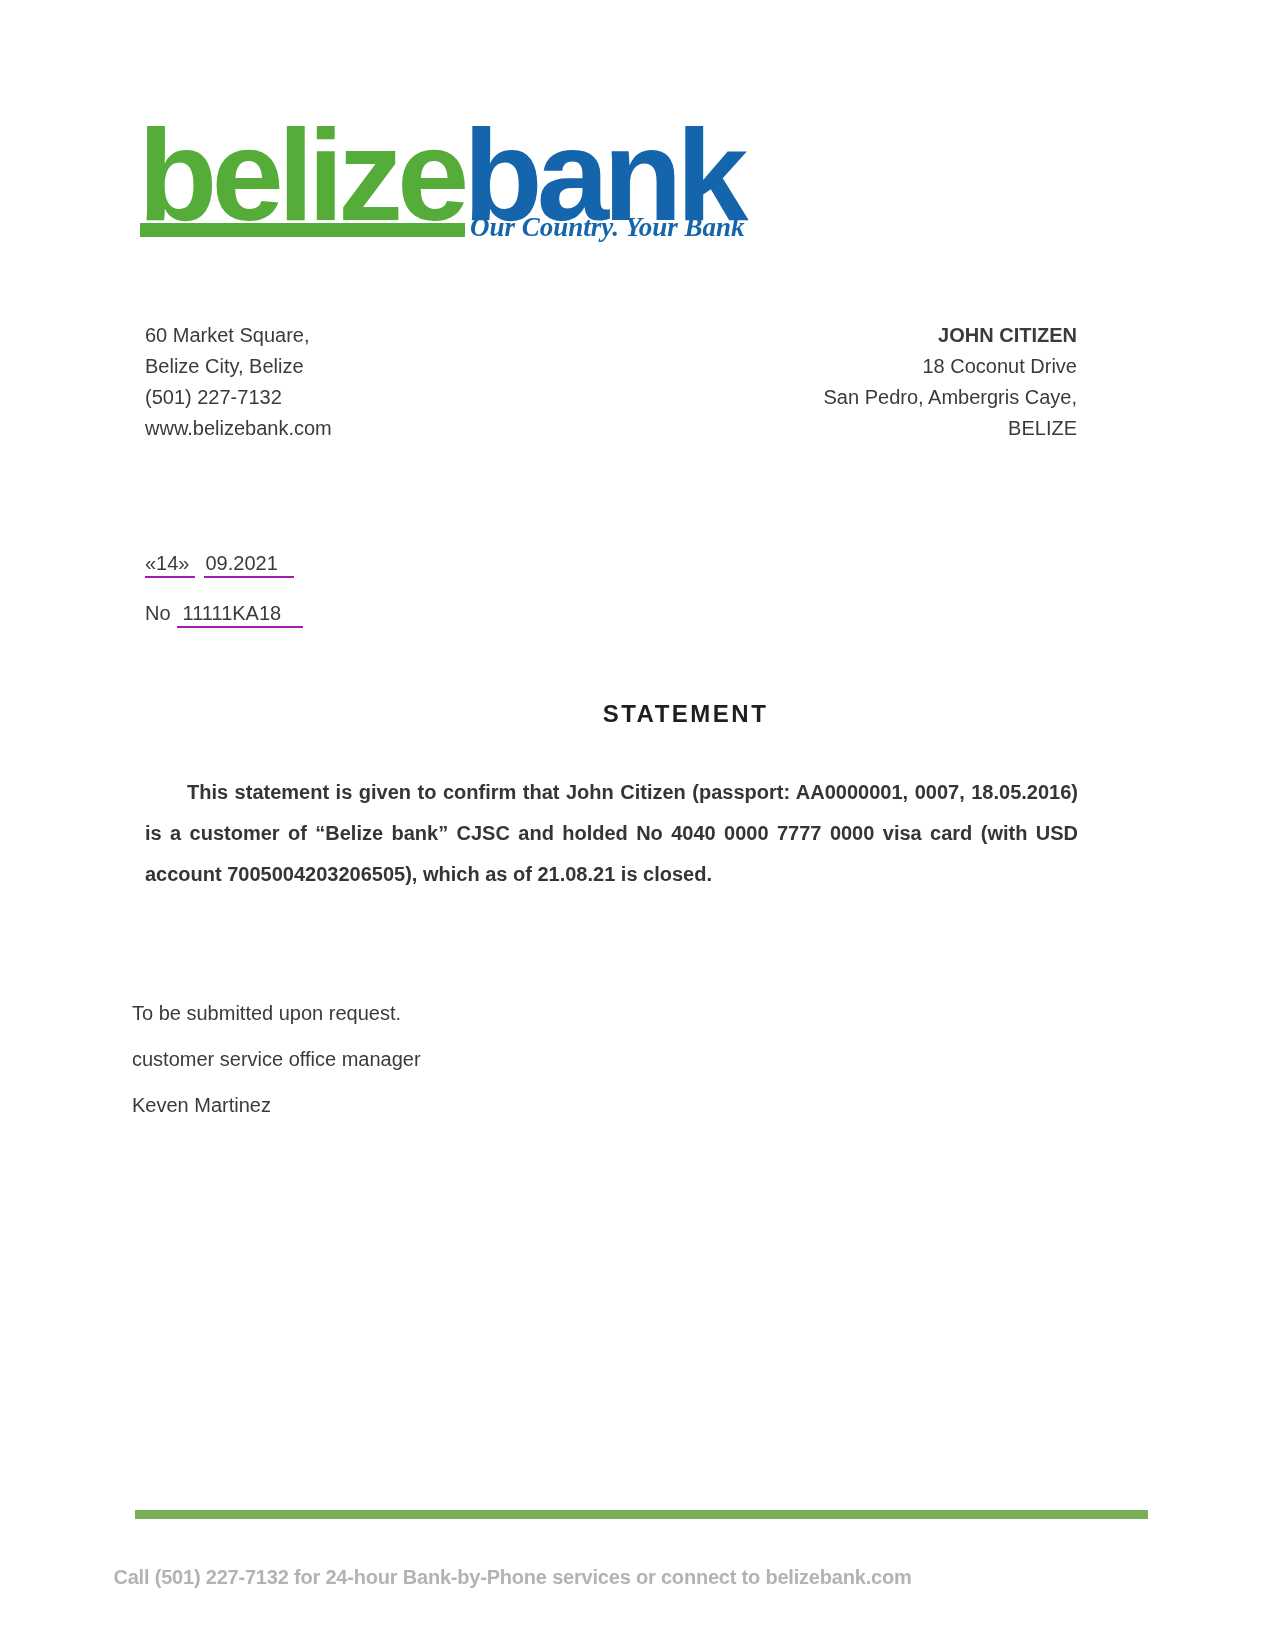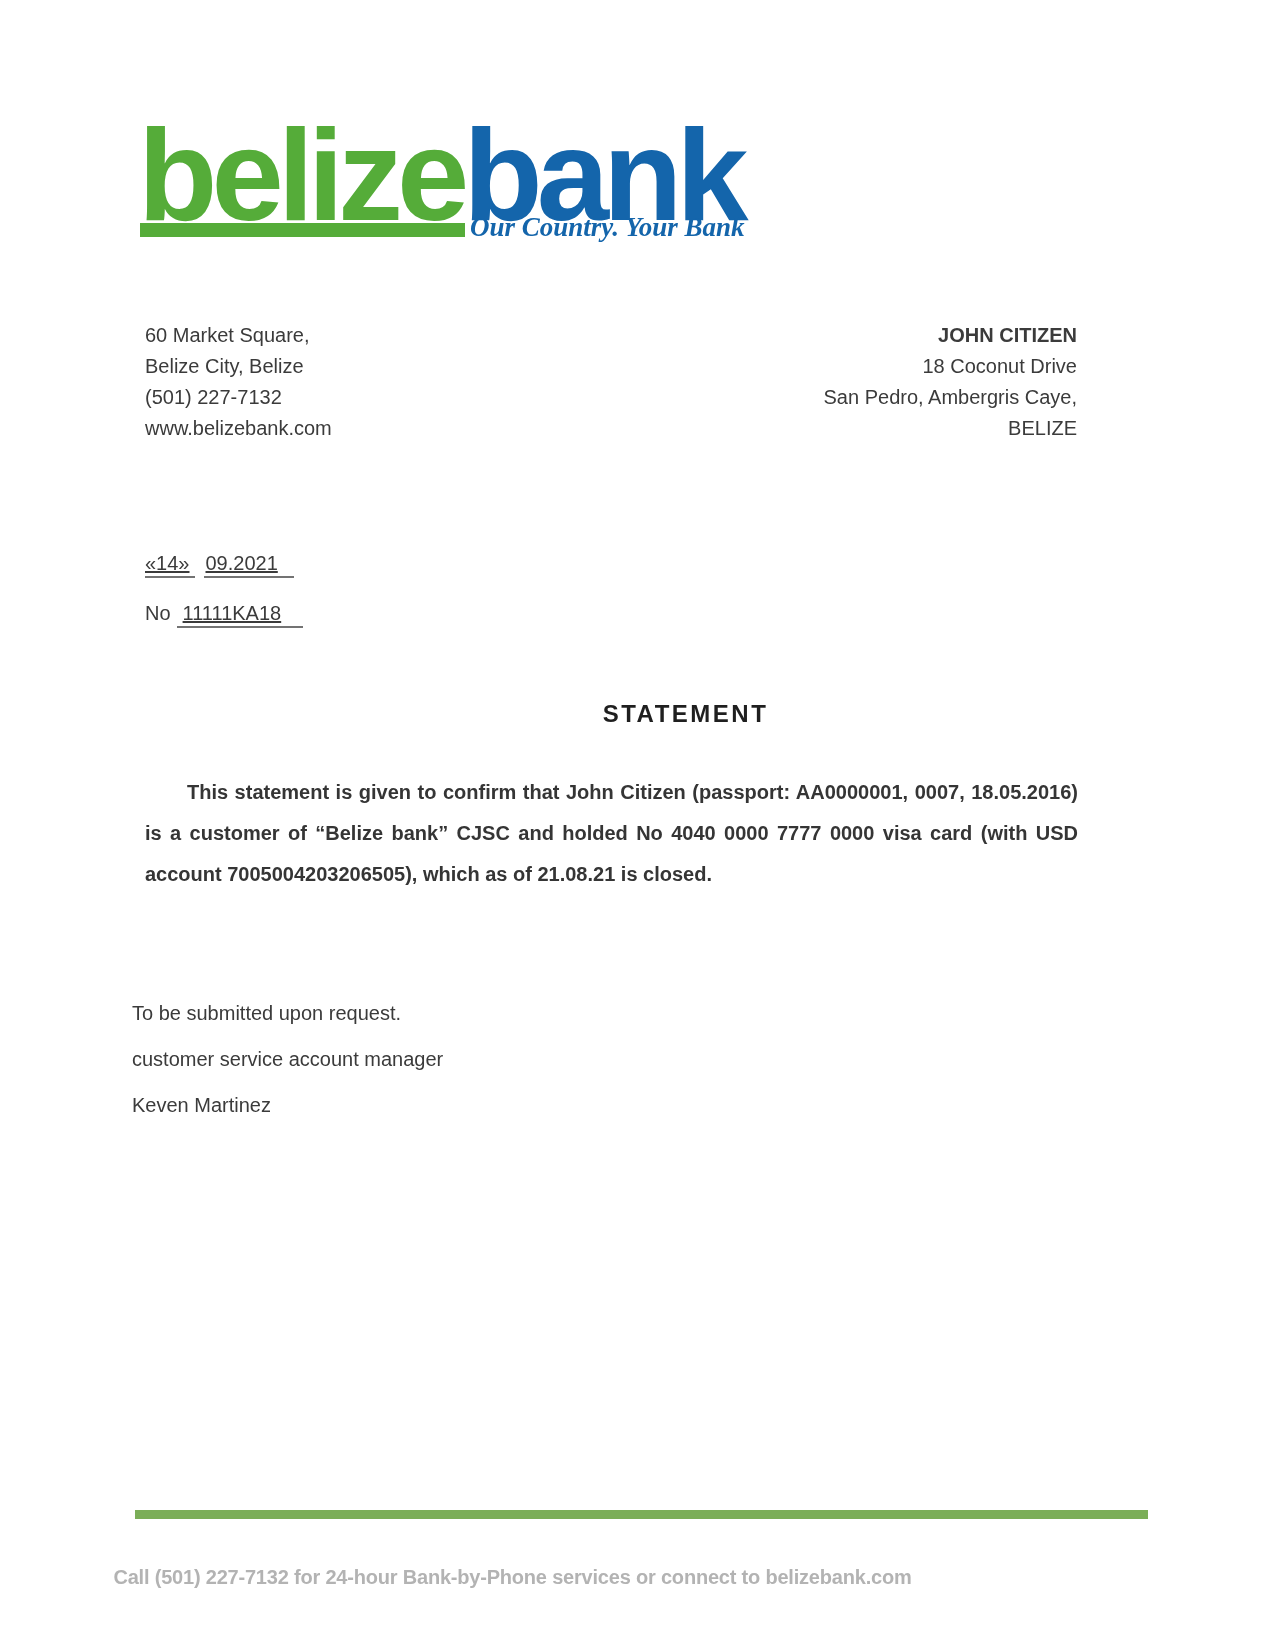--- a/index.html
+++ b/index.html
@@ -38,21 +38,21 @@
     font-size:20px;line-height:31px;
   }
   .addr-right{
     position:absolute;right:198px;top:320px;
     font-size:20px;line-height:31px;text-align:right;
   }
   .addr-right .name{font-weight:700;}
   
   .ref{position:absolute;left:145px;top:552px;font-size:20px;}
   .ref .row{margin-bottom:27px;}
-  .u{border-bottom:2px solid #737373;padding-bottom:2px;text-decoration:underline;}
+  .u{border-bottom:2px solid #a21caf;padding-bottom:2px;}
   .ref .day{padding:0 5px 2px 0;}
   .ref .rest{margin-left:9px;padding:0 16px 2px 2px;margin-top:24px;}
   .ref .no-val{margin-left:6px;padding:0 22px 2px 6px;}
   
   .title{
     position:absolute;left:0;top:700px;width:1275px;
     text-align:center;font-size:24px;font-weight:700;
     letter-spacing:2.5px;color:#1f1f1f;padding-left:48px;
   }
   
@@ -112,20 +112,20 @@
       <span>No</span><span class="u no-val">11111KA18</span>
     </div>
   </div>
 
   <div class="title">STATEMENT</div>
 
   <div class="body-par">This statement is given to confirm that John Citizen (passport: AA0000001, 0007, 18.05.2016) is a customer of “Belize bank” CJSC and holded No 4040 0000 7777 0000 visa card (with USD account 7005004203206505), which as of 21.08.21 is closed.</div>
 
   <div class="closing">
     <div>To be submitted upon request.</div>
-    <div>customer service account manager</div>
+    <div>customer service office manager</div>
     <div>Keven Martinez</div>
   </div>
 
   <div class="footer-bar"></div>
   <div class="footer-text">Call (501) 227-7132 for 24-hour Bank-by-Phone services or connect to belizebank.com</div>
 
 </div>
 
 </body></html>

